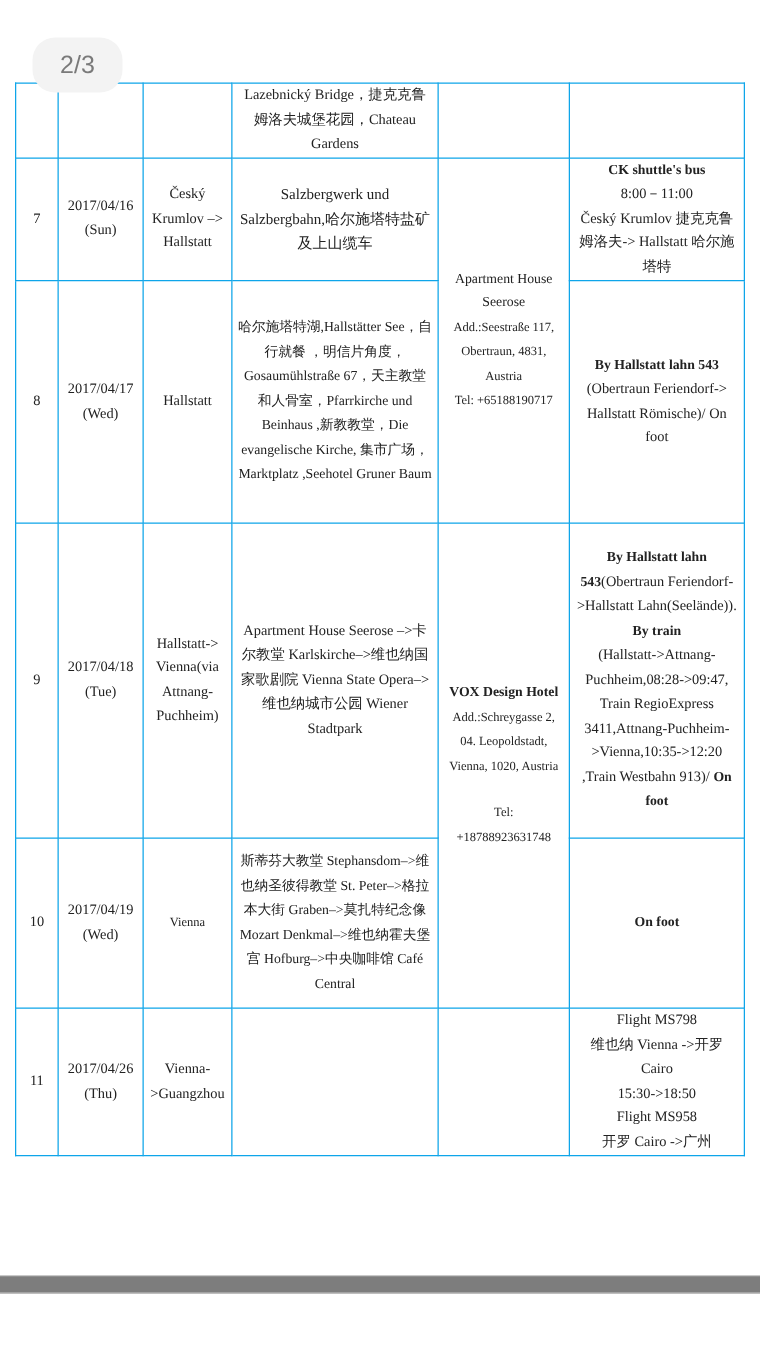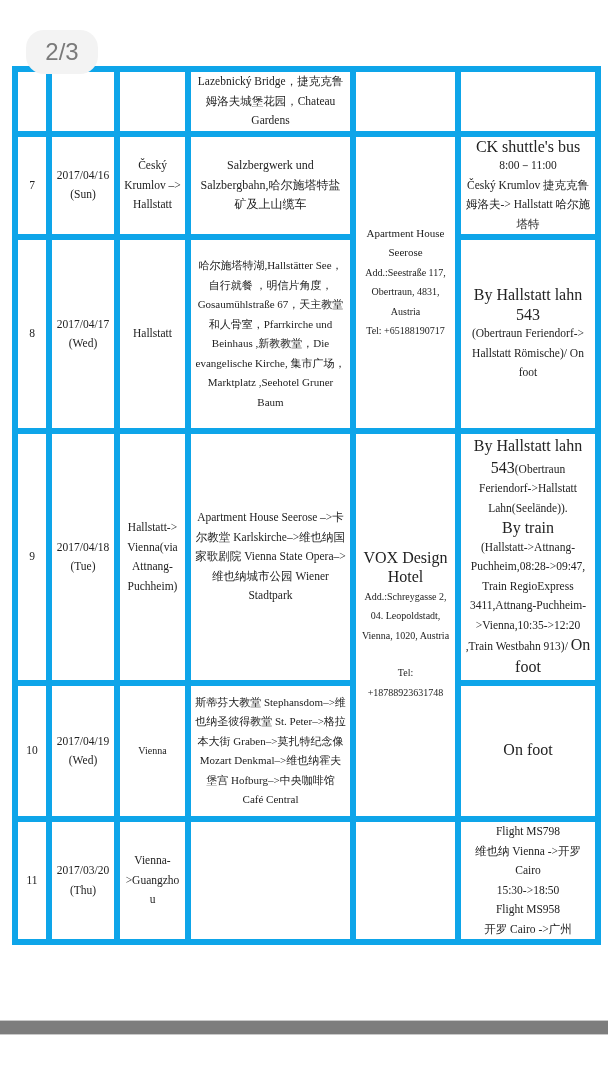--- a/index.html
+++ b/index.html
@@ -3,38 +3,38 @@
 <meta charset="utf-8">
 <style>
   html, body { margin: 0; padding: 0; }
   body {
     width: 608px; height: 1080px; background: #ffffff; position: relative; overflow: hidden;
     font-family: "Liberation Serif", "DejaVu Serif", serif; color: #222;
   }
   .page-badge {
     position: absolute; left: 26px; top: 30px; width: 72px; height: 44px;
     background: #f3f3f3; border-radius: 18px; display: flex; align-items: center; justify-content: center;
-    font-family: "Liberation Sans", "DejaVu Sans", sans-serif; font-size: 24px; color: #7a7a7a;
+    font-family: "Liberation Sans", "DejaVu Sans", sans-serif; font-size: 20px; color: #7a7a7a;
     z-index: 3;
   }
   table.itinerary {
     position: absolute; left: 12px; top: 66px; border-collapse: collapse; table-layout: fixed;
     width: 583px;
   }
   table.itinerary td {
-    border: 6px solid #0ea5e9; text-align: center; vertical-align: middle;
+    border: 1px solid #0ea5e9; text-align: center; vertical-align: middle;
     font-size: 11.5px; line-height: 19.5px; padding: 0 4px; word-wrap: break-word;
   }
   td.c-no { font-size: 10.5px; }
   td.c-date { font-size: 10.5px; line-height: 20px; }
   td.c-route { font-size: 10.5px; line-height: 20px; }
   td.c-sights { font-size: 11.5px; }
   td.c-hotel { font-size: 10.5px; line-height: 20px; }
   td.c-transport { font-size: 10px; line-height: 19.2px; }
-  .b { font-weight: normal; font-size: 16px; }
+  .b { font-weight: bold; font-size: 11px; }
   .line { display: block; }
   .bottom-bar {
     position: absolute; left: 0; top: 1020px; width: 608px; height: 13px; background: #7d7d7d;
     border-top: 1px solid #c9c9c9; border-bottom: 1px solid #c9c9c9;
   }
 </style>
 </head>
 <body>
 
 <div class="page-badge">2/3</div>
@@ -124,21 +124,21 @@
       <td class="c-route" style="font-size:10px;">Vienna</td>
       <td class="c-sights" style="font-size:11px;">斯蒂芬大教堂 Stephansdom–&gt;维也纳圣彼得教堂 St. Peter–&gt;格拉本大街 Graben–&gt;莫扎特纪念像 Mozart Denkmal–&gt;维也纳霍夫堡宫 Hofburg–&gt;中央咖啡馆 Café Central</td>
       <td class="c-transport">
         <span class="b">On foot</span>
       </td>
     </tr>
 
     <tr style="height:117px">
       <td class="c-no">11</td>
       <td class="c-date">
-        <span class="line">2017/03/20</span>
+        <span class="line">2017/04/26</span>
         <span class="line">(Thu)</span>
       </td>
       <td class="c-route">Vienna-&gt;Guangzhou</td>
       <td class="c-sights"></td>
       <td class="c-hotel"></td>
       <td class="c-transport">
         <span class="line">Flight MS798</span>
         <span class="line">维也纳 Vienna -&gt;开罗 Cairo</span>
         <span class="line">15:30-&gt;18:50</span>
         <span class="line">Flight MS958</span>

